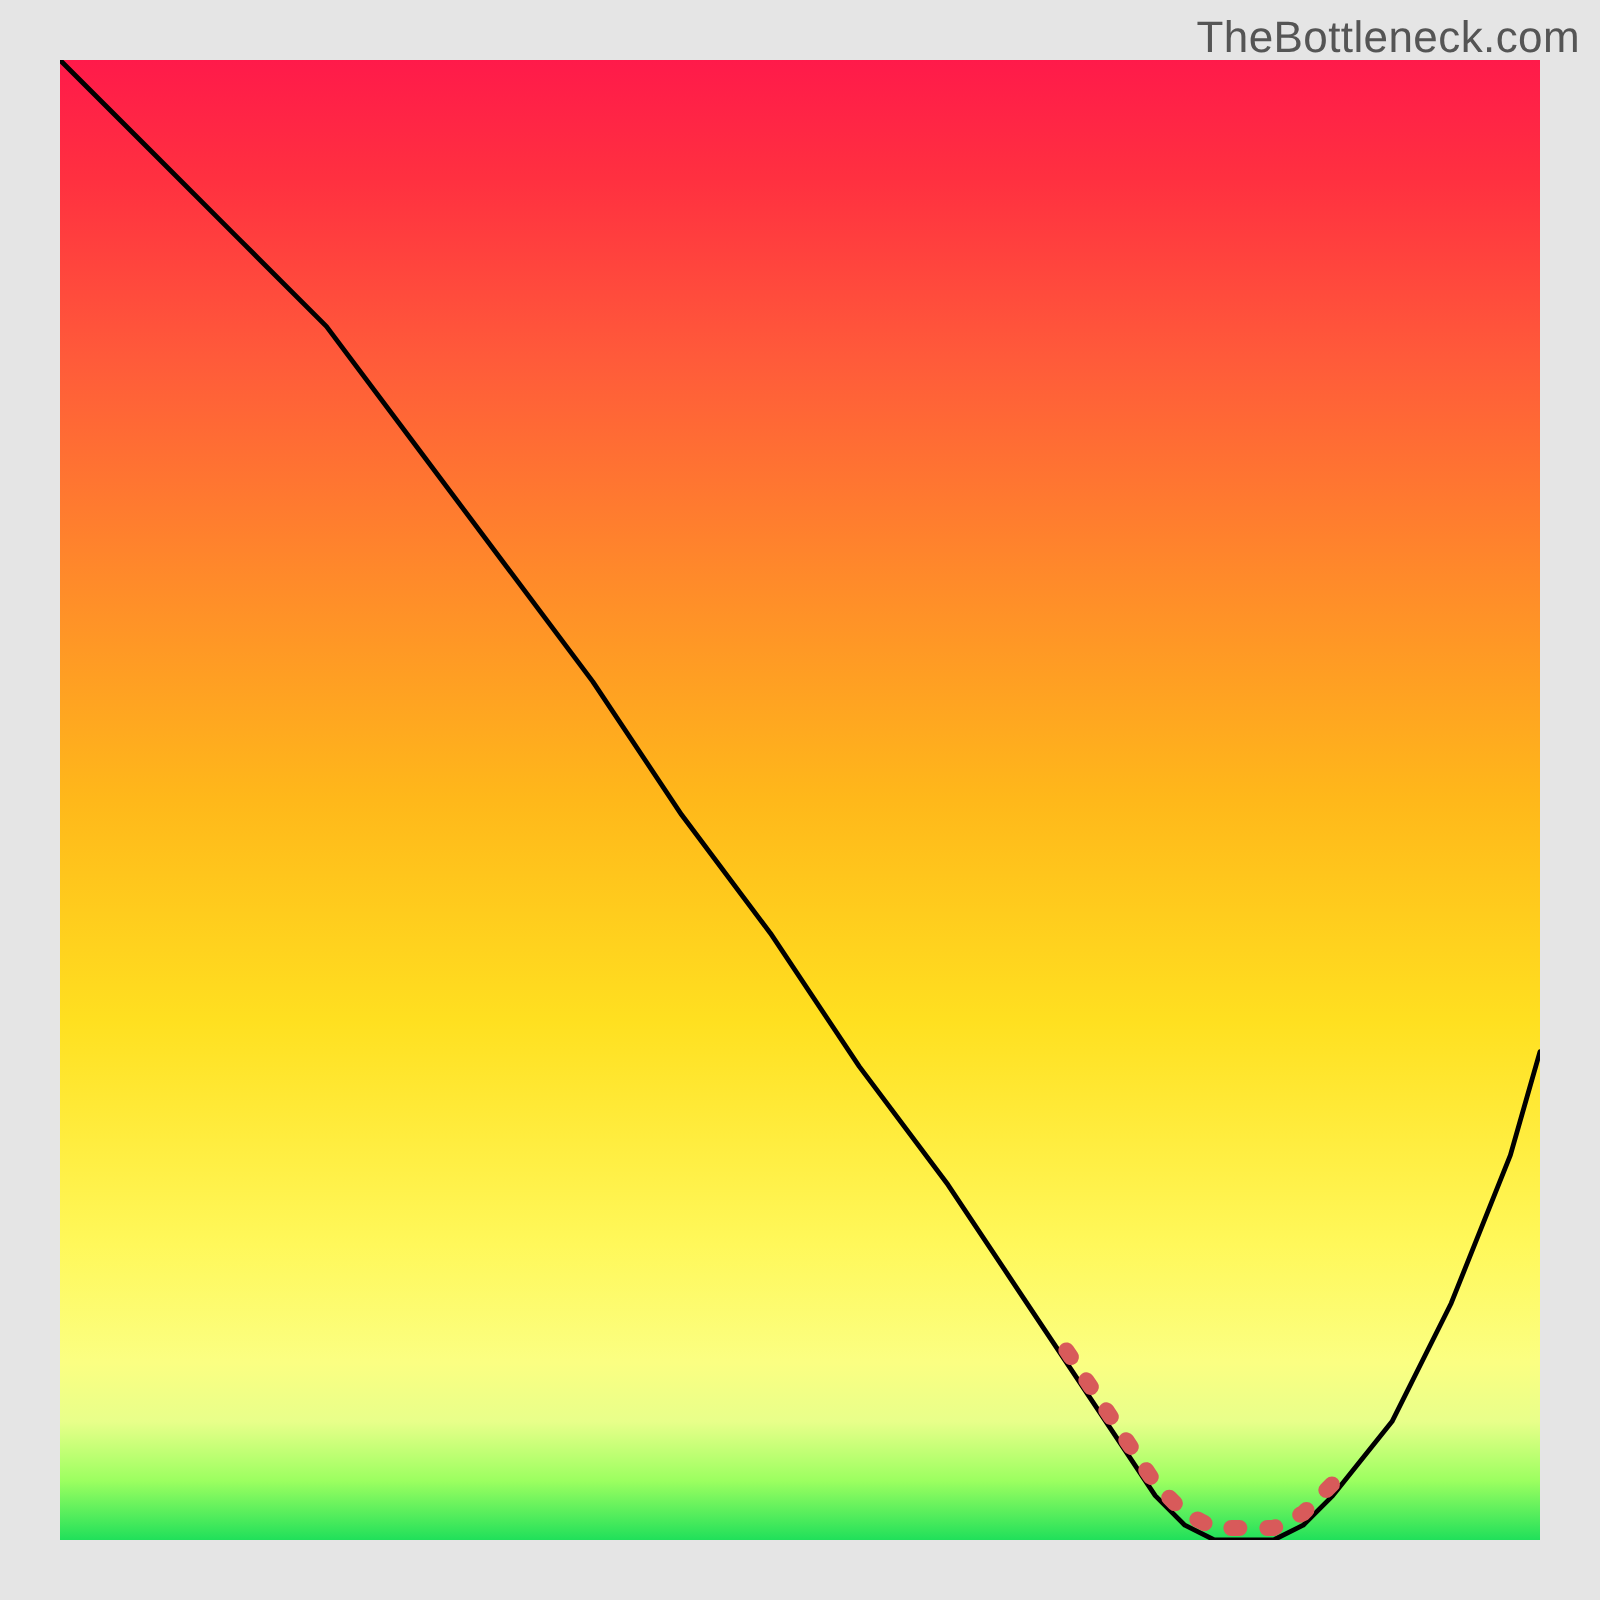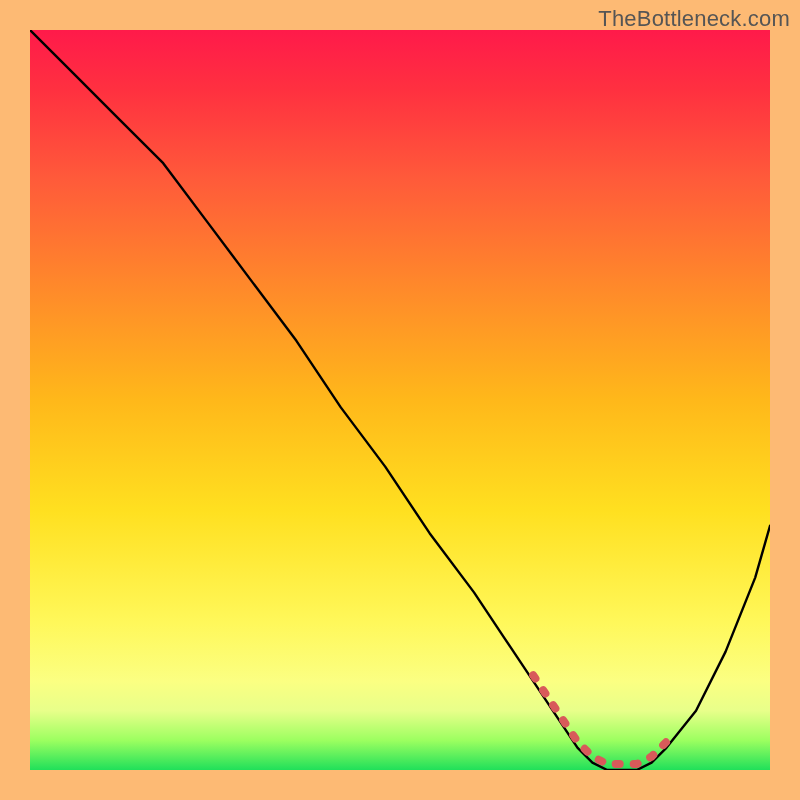--- a/index.html
+++ b/index.html
@@ -8,21 +8,21 @@
     width: 800px;
     height: 800px;
     background: #000;
     overflow: hidden;
     font-family: Arial, Helvetica, sans-serif;
   }
   .outer {
     position: relative;
     width: 800px;
     height: 800px;
-    background: #fdba74;
+    background: #e5e5e5;
   }
   .watermark {
     position: absolute;
     top: 6px;
     right: 10px;
     color: #555;
     font-size: 22px;
     font-weight: 400;
     letter-spacing: 0.2px;
     z-index: 20;

